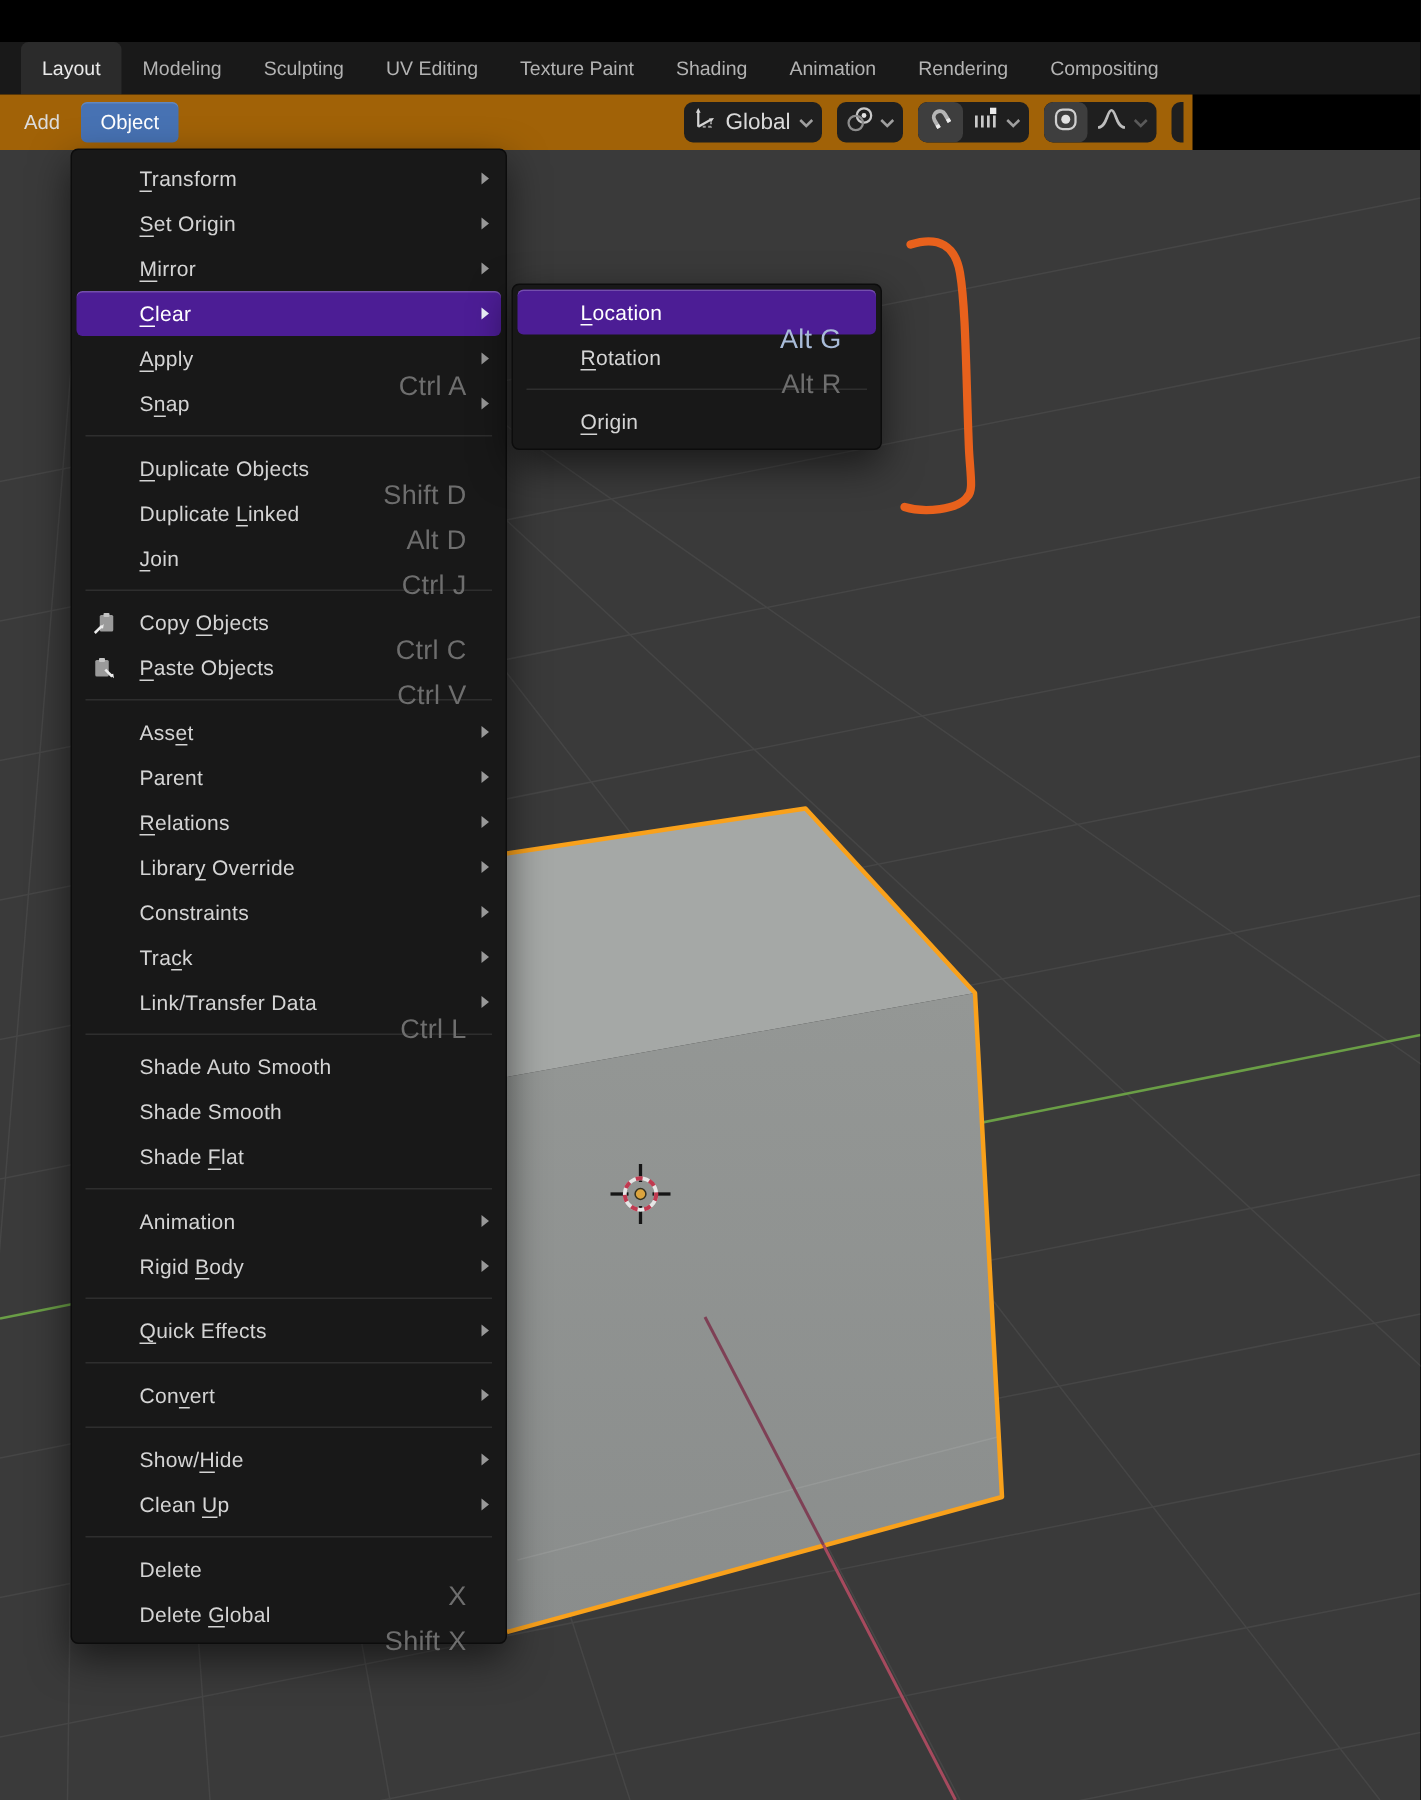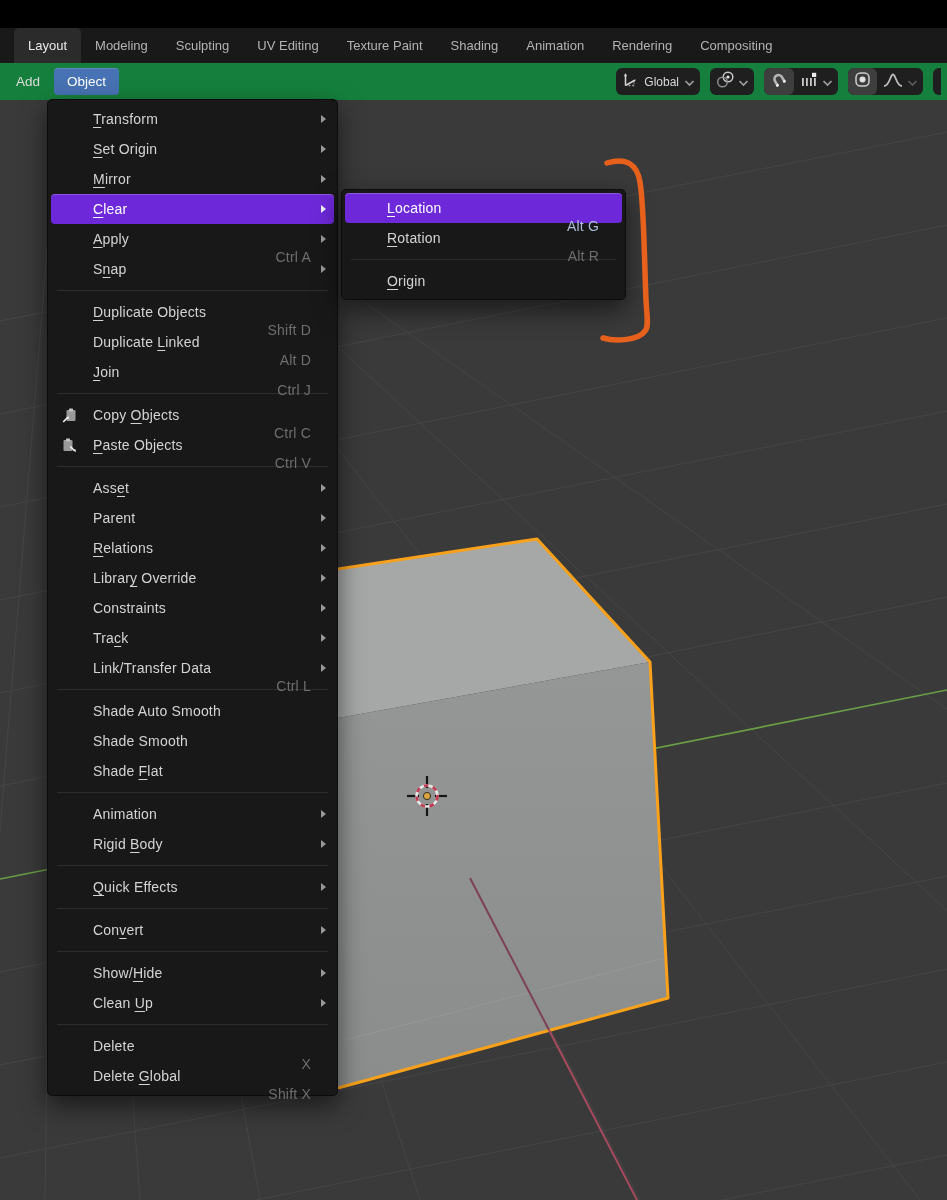--- a/index.html
+++ b/index.html
@@ -9,48 +9,48 @@
 
   
   #topstrip { position:absolute; left:0; top:0; width:947px; height:28px; background:#000; }
   #tabsrow { position:absolute; left:0; top:28px; width:947px; height:35px; background:#191919;
     display:flex; align-items:stretch; padding-left:14px; overflow:hidden; white-space:nowrap; }
   .wtab { display:flex; align-items:center; padding:0 14px; font-size:13px; color:#b3b3b3;
     border-radius:5px 5px 0 0; cursor:default; flex:0 0 auto; }
   .wtab.active { background:#2b2b2b; color:#eaeaea; }
 
   
-  #header { position:absolute; left:0; top:63px; width:947px; height:37px; background:#15803d;
+  #header { position:absolute; left:0; top:63px; width:795px; height:37px; background:#a16207;
     display:flex; align-items:center; padding:0 6px; }
   .hmenu { font-size:13.5px; color:#dcdcdc; padding:0 10px; height:27px; display:flex; align-items:center; }
   .hmenu.activeblue { background:#4772b3; color:#fff; border-radius:4px; padding:0 13px;
     box-shadow:inset 0 1px 0 rgba(255,255,255,.15); margin-left:4px; }
   #hspacer { flex:1; }
   .wgroup { background:#1f1f1f; border-radius:6px; height:27px; display:flex; align-items:center;
     margin-left:10px; overflow:hidden; }
   .seg { height:27px; display:flex; align-items:center; padding:0 5px; gap:3px; }
   .seg.btn { background:#3e3e3e; border-radius:6px; }
-  .wlabel { font-size:12px; color:#d9d9d9; padding:0 2px; }
+  .wlabel { font-size:15px; color:#d9d9d9; padding:0 2px; }
   .sliver { width:8px; height:27px; background:#1f1f1f; border-radius:6px 0 0 6px; margin-left:10px; }
 
   
   .panel { position:absolute; background:#181818; border:1px solid #0c0c0c; border-radius:5px;
     box-shadow:0 10px 26px rgba(0,0,0,.55); padding:4px 0; z-index:10; }
   #object-menu { left:47px; top:99px; width:291px; }
-  #clear-submenu { left:341px; top:189px; width:285px; padding:3px 0; z-index:20; }
+  #clear-submenu { left:341px; top:189px; width:247px; padding:3px 0; z-index:20; }
   .mi { height:30px; display:flex; align-items:center; margin:0 3px; padding:0 8px 0 10px;
     border-radius:4px; font-size:14px; color:#d4d4d4; letter-spacing:.2px; cursor:default; }
   .mi .mi-ico { width:32px; flex:0 0 32px; display:flex; align-items:center; }
   .mi .mi-label { flex:0 0 auto; }
   .mi .u { text-decoration:underline; text-underline-offset:3px; }
-  .mi .mi-sc { margin-left:auto; font-size:14px; color:#6e6e6e; padding-right:2px;margin-top:36px; }
+  .mi .mi-sc { margin-left:auto; font-size:18px; color:#6e6e6e; padding-right:2px;margin-top:36px; }
   .mi .mi-arrow { width:13px; flex:0 0 13px; display:flex; justify-content:flex-end; align-items:center; }
   .tri { width:0; height:0; border-left:5px solid #989898; border-top:4.5px solid transparent;
     border-bottom:4.5px solid transparent; display:inline-block; }
-  .mi.hl { background:#6d28d9; color:#fff; box-shadow:inset 0 1px 0 rgba(255,255,255,.22);justify-content:space-between; }
+  .mi.hl { background:#4c1d95; color:#fff; box-shadow:inset 0 1px 0 rgba(255,255,255,.22);justify-content:space-between; }
   .mi.hl .mi-sc { color:#a9bcd9; }
   .mi.hl .tri { border-left-color:#eef3fa; }
   .msep { border-top:1px solid #2e2e2e; margin:6px 9px; height:0; }
 
   
   #viewport { position:absolute; left:0; top:100px; width:947px; height:1100px; z-index:0; }
   #annotation { position:absolute; left:0; top:0; width:947px; height:1200px; z-index:60; pointer-events:none; }
 </style>
 </head>
 <body>

